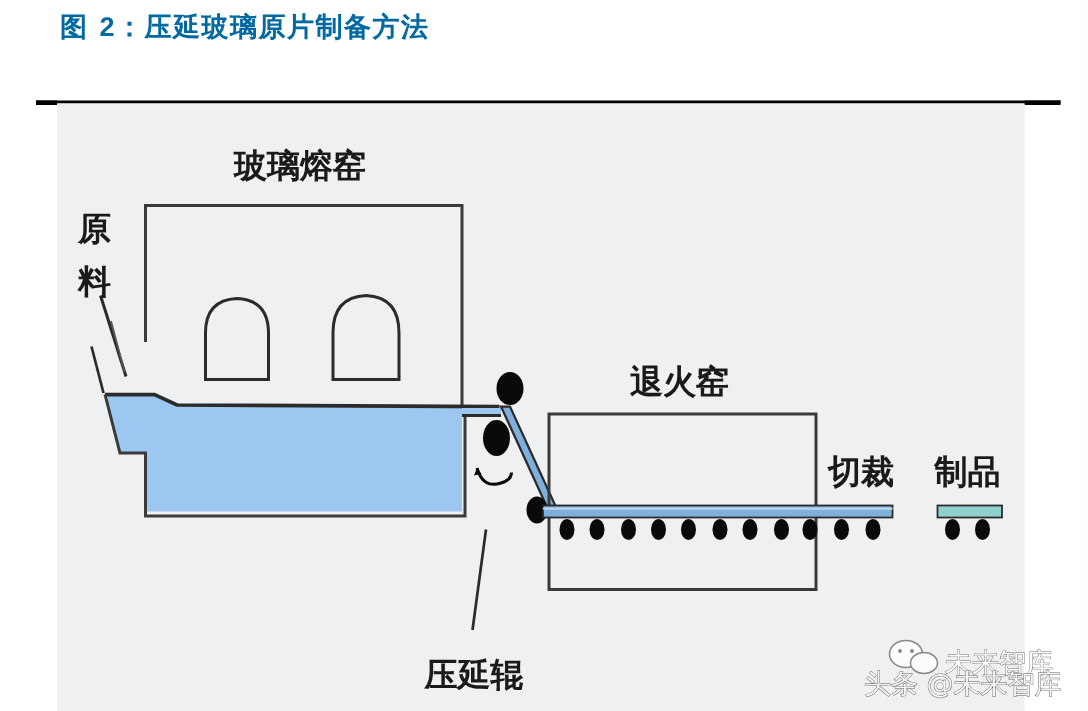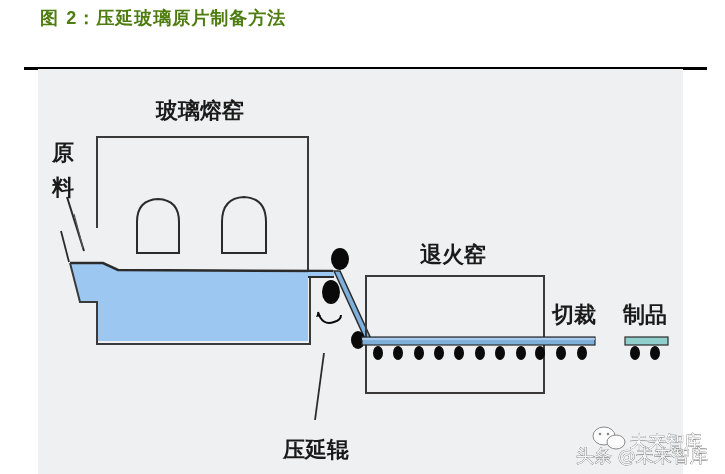--- a/index.html
+++ b/index.html
@@ -13,21 +13,21 @@
       position: relative;
       overflow: hidden;
       font-family: "DejaVu Sans", "Liberation Sans", sans-serif;
     }
     .figure-title {
       position: absolute;
       left: 40px;
       top: 6px;
       font-size: 18px;
       font-weight: bold;
-      color: #4d7c0f;
+      color: #0369a1;
       letter-spacing: 1px;
       white-space: nowrap;
       font-family: "DejaVu Serif", "Liberation Serif", serif;
     }
     .figure-title .num {
       font-family: "Liberation Sans", "DejaVu Sans", sans-serif;
     }
     .rule {
       position: absolute;
       left: 24px;

